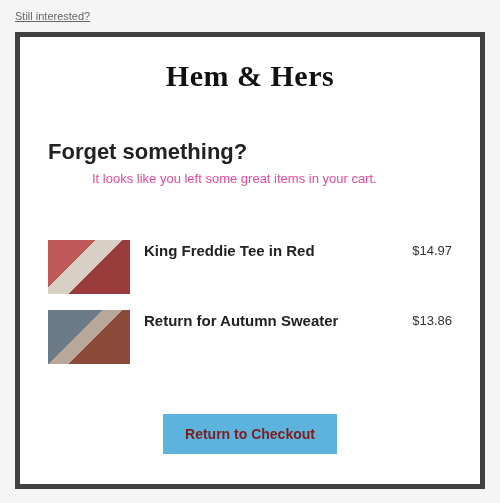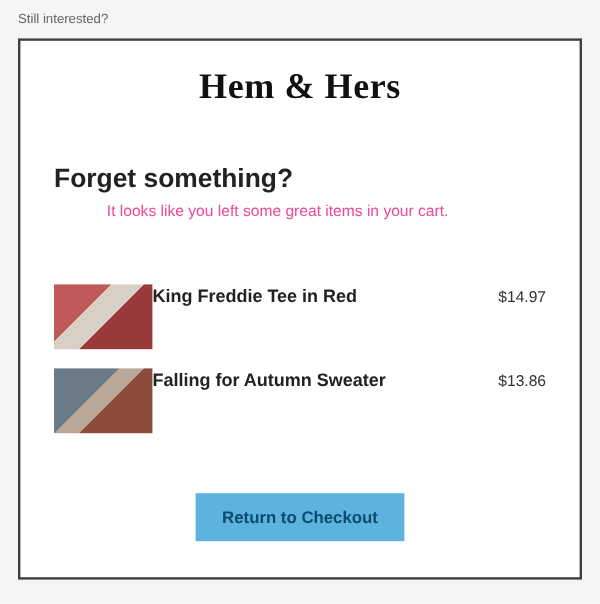--- a/index.html
+++ b/index.html
@@ -12,26 +12,27 @@
     color: #444;
     overflow: hidden;
   }
   .outer { padding: 8px 15px 0 15px; }
   .topbar {
     display: flex;
     justify-content: space-between;
     font-size: 11px;
     color: #666;
     padding: 2px 0 10px 0;
+    text-decoration: underline;
   }
   .topbar a { color: #555; text-decoration: underline; cursor: pointer; }
   .card {
     background: #fff;
     padding: 18px 28px 30px 28px;
-    border: 2px solid #404040;
+    border: 5px solid #404040;
   }
   .brand {
     text-align: center;
     font-family: "Times New Roman", Georgia, serif;
     font-weight: 900;
     font-size: 30px;
     letter-spacing: 0.5px;
     color: #111;
     padding: 4px 0 46px 0;
   }
@@ -44,21 +45,21 @@
   .sub {
     font-size: 13px;
     color: #ec4899;
     margin-left: 44px;
     margin-bottom: 54px;
   }
   .items { }
   .item {
     display: flex;
     align-items: flex-start;
-    gap: 0;
+    gap: 14px;
     margin-bottom: 16px;
   }
   .thumb {
     width: 82px;
     height: 54px;
     background: #ccc;
     flex: 0 0 auto;
   }
   .thumb.t1 { background: linear-gradient(135deg,#c05a5a 0%,#c05a5a 35%,#d8d0c4 35%,#d8d0c4 55%,#9a3b3b 55%,#9a3b3b 100%); }
   .thumb.t2 { background: linear-gradient(135deg,#6b7b88 0%,#6b7b88 40%,#b9a79a 40%,#b9a79a 55%,#8b4a3a 55%,#8b4a3a 100%); }
@@ -73,21 +74,21 @@
     flex: 0 0 auto;
     font-size: 13px;
     color: #333;
     padding-top: 3px;
     margin-left: 39px;
   }
   .cta-wrap { text-align: center; padding-top: 34px; }
   .cta {
     display: inline-block;
     background: #5cb3dd;
-    color: #0c4a6e;
+    color: #7f1d1d;
     font-size: 14px;
     font-weight: 700;
     padding: 12px 22px;
     border: none;
     cursor: pointer;
   }
 </style>
 </head>
 <body>
 
@@ -103,21 +104,21 @@
     <div class="sub">It looks like you left some great items in your cart.</div>
 
     <div class="items">
       <div class="item">
         <div class="thumb t1"></div>
         <div class="item-title">King Freddie Tee in Red</div>
         <div class="item-price">$14.97</div>
       </div>
       <div class="item">
         <div class="thumb t2"></div>
-        <div class="item-title">Falling for Autumn Sweater</div>
+        <div class="item-title">Return for Autumn Sweater</div>
         <div class="item-price">$13.86</div>
       </div>
     </div>
 
     <div class="cta-wrap">
       <button class="cta">Return to Checkout</button>
     </div>
   </div>
 </div>
 

